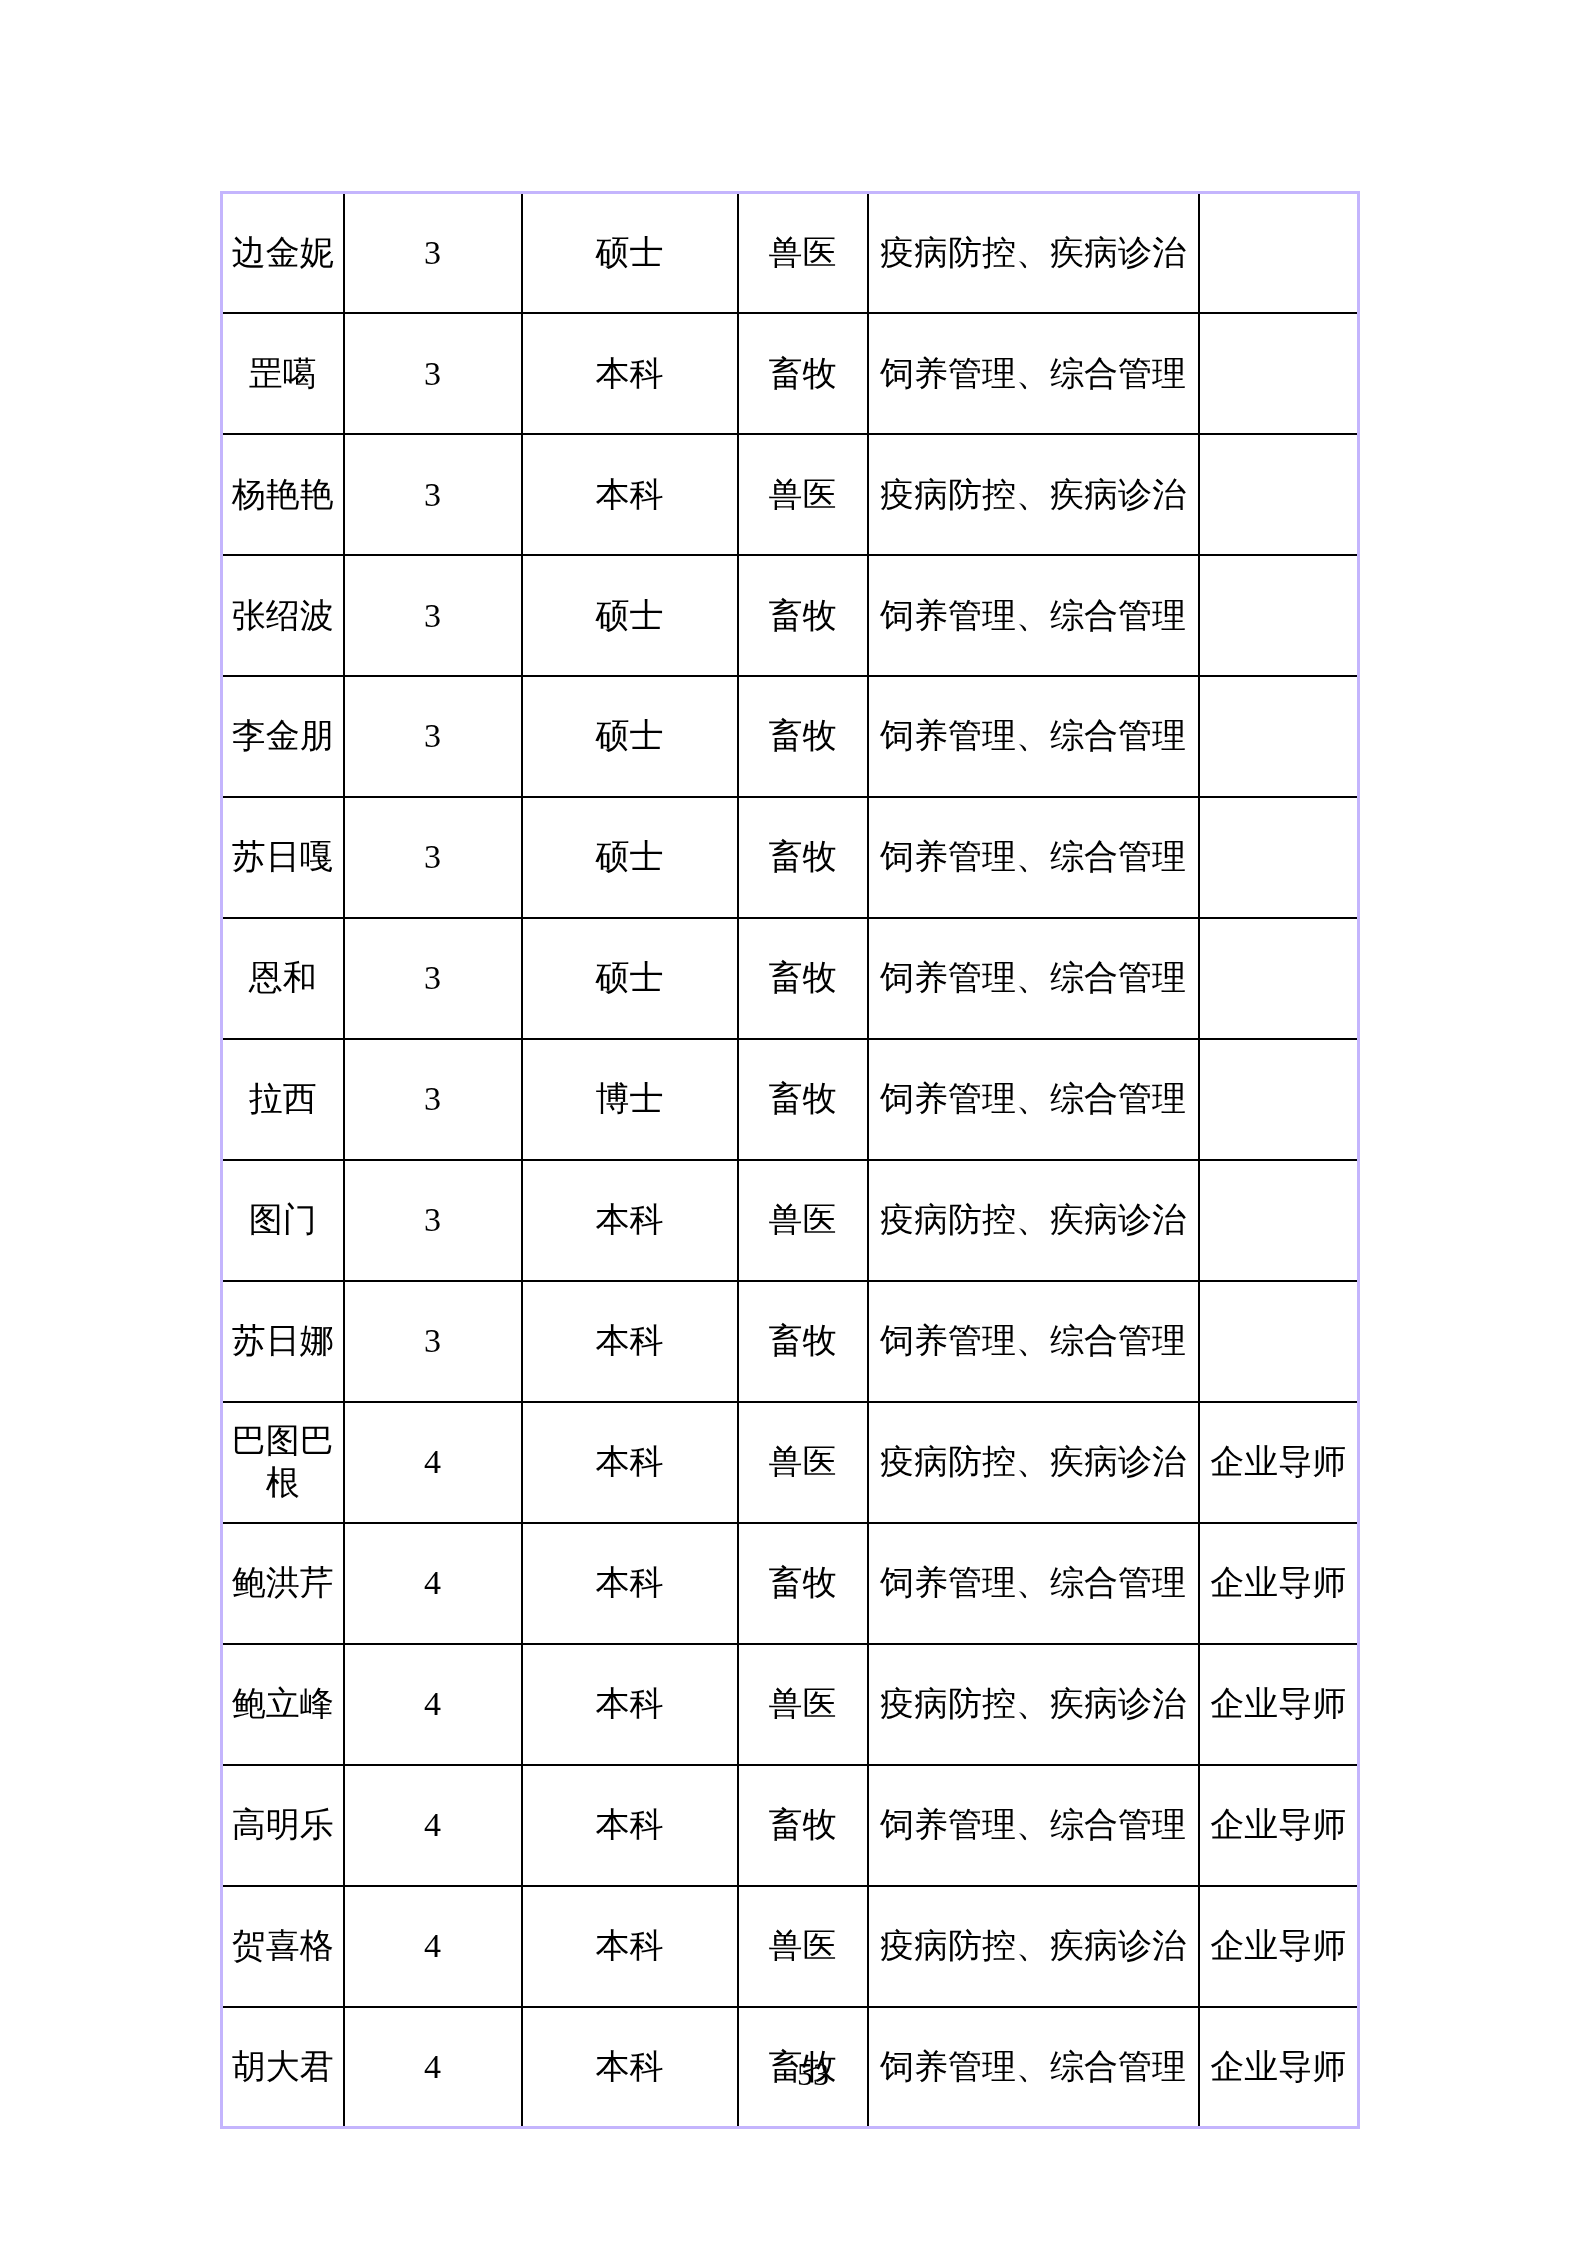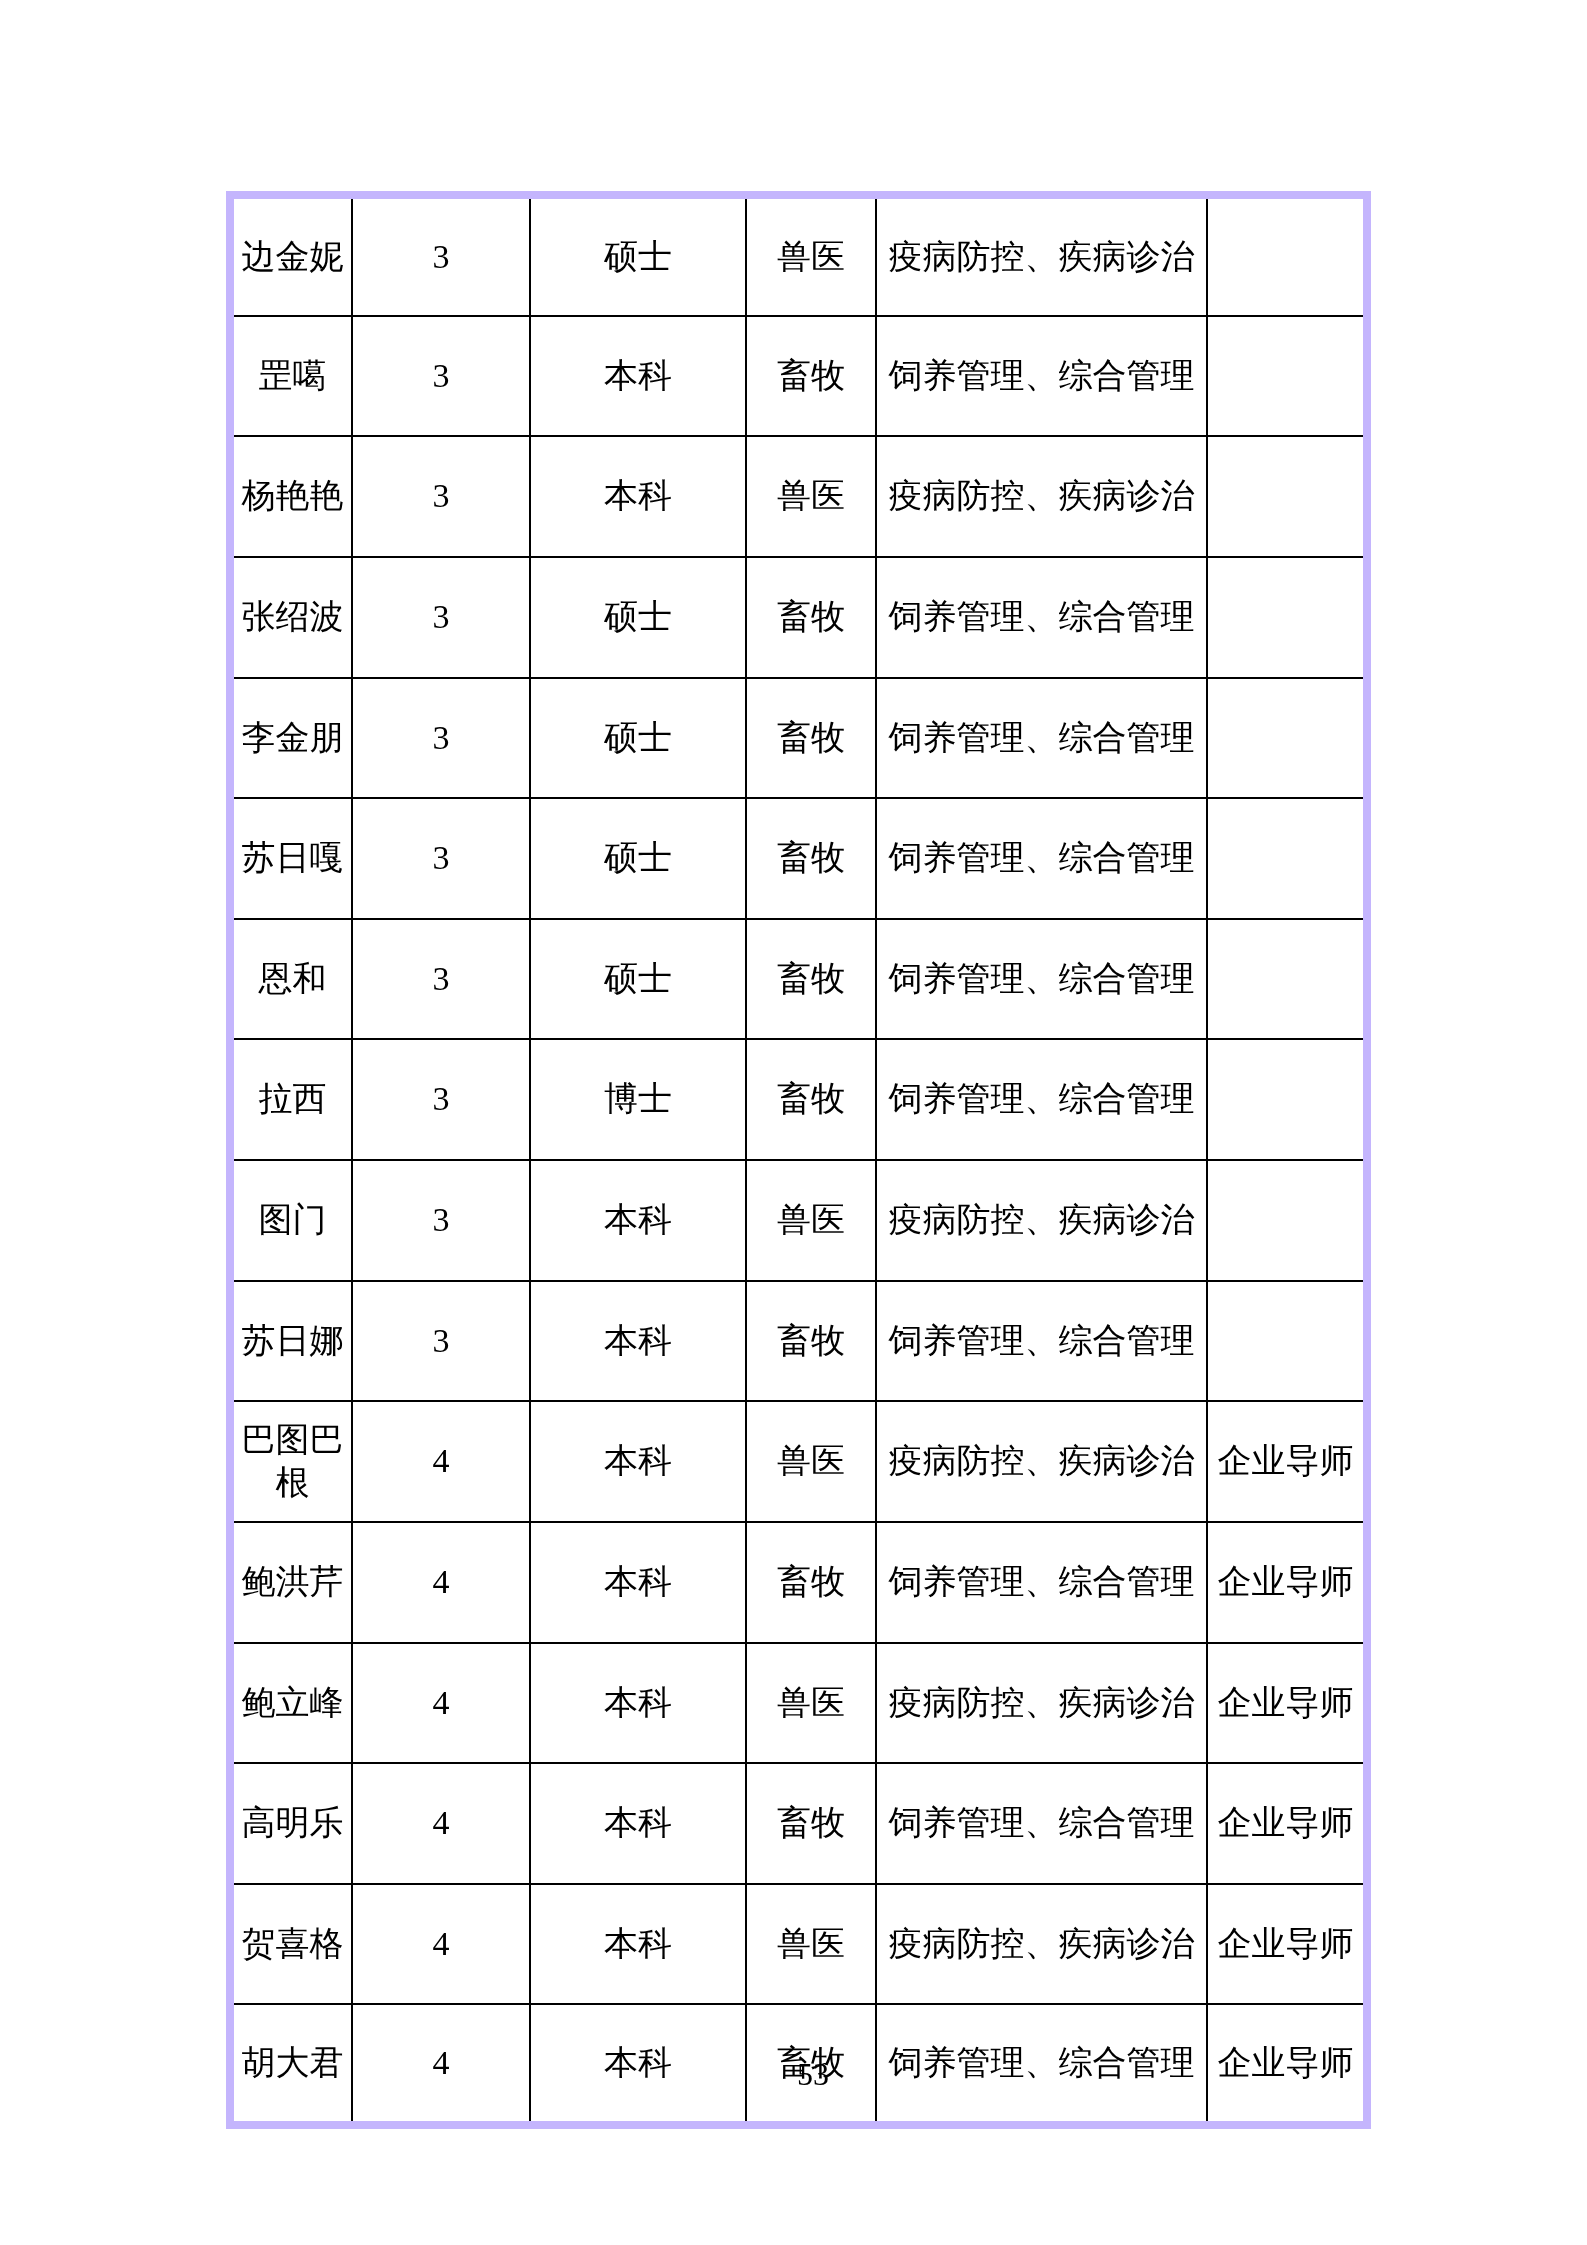--- a/index.html
+++ b/index.html
@@ -11,27 +11,27 @@
     position: relative;
     width: 1587px;
     height: 2245px;
     background: #ffffff;
     font-family: "Liberation Serif", "DejaVu Serif", serif;
     color: #000000;
     overflow: hidden;
   }
   table.roster {
     position: absolute;
-    left: 226px;
+    left: 220px;
     top: 191px;
     width: 1137px;
     height: 1938px;
     border-collapse: collapse;
     table-layout: fixed;
-    border: 8px solid #c4b5fd;
+    border: 3px solid #c4b5fd;
   }
   table.roster td {
     border: 2px solid #000000;
     padding: 0 2px;
     text-align: center;
     vertical-align: middle;
     font-size: 34px;
     line-height: 1.25;
     color: #000000;
     overflow: hidden;

